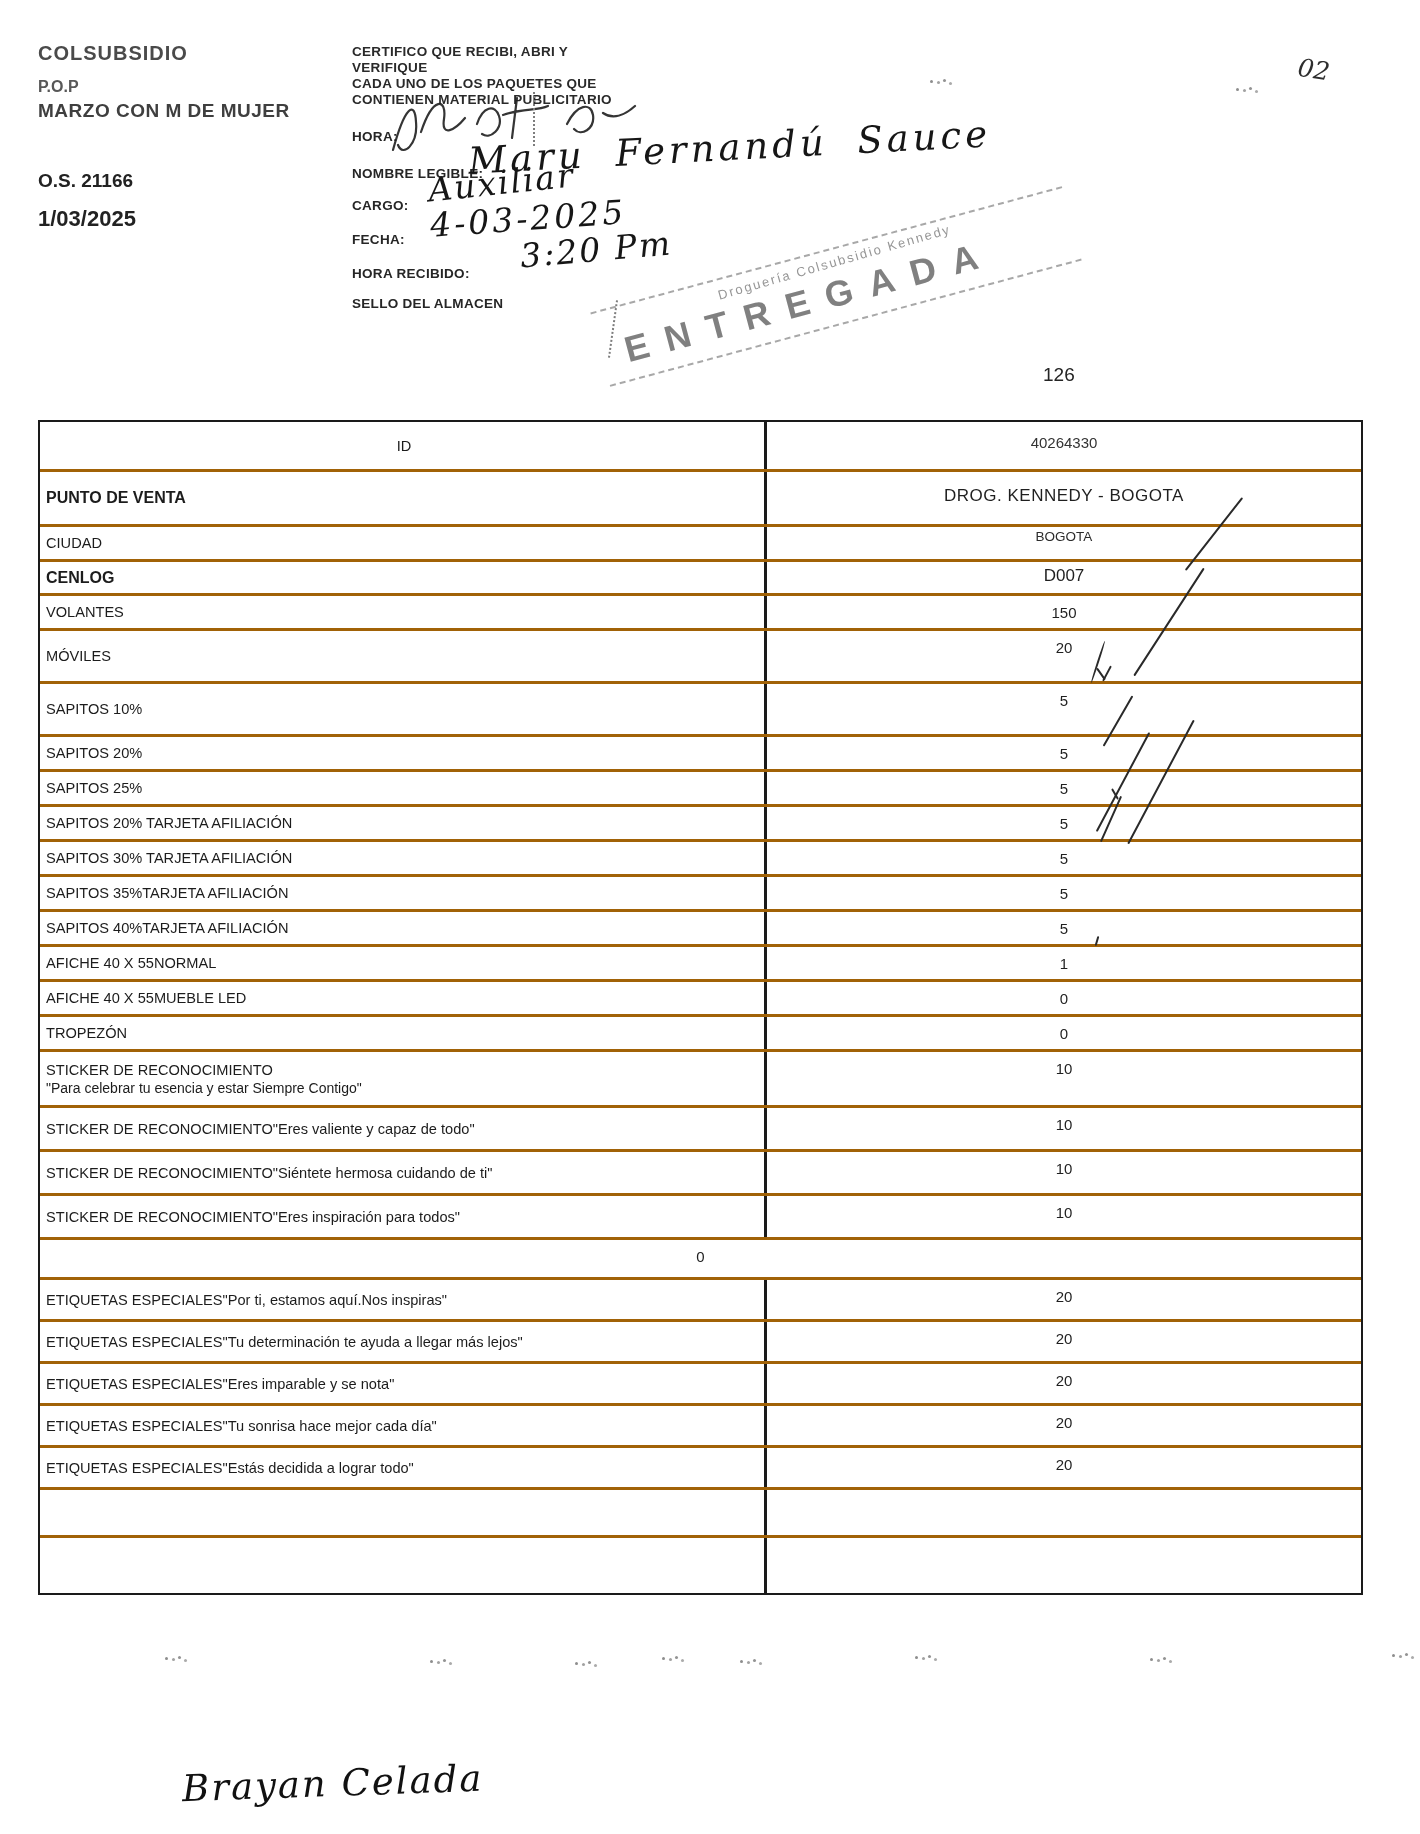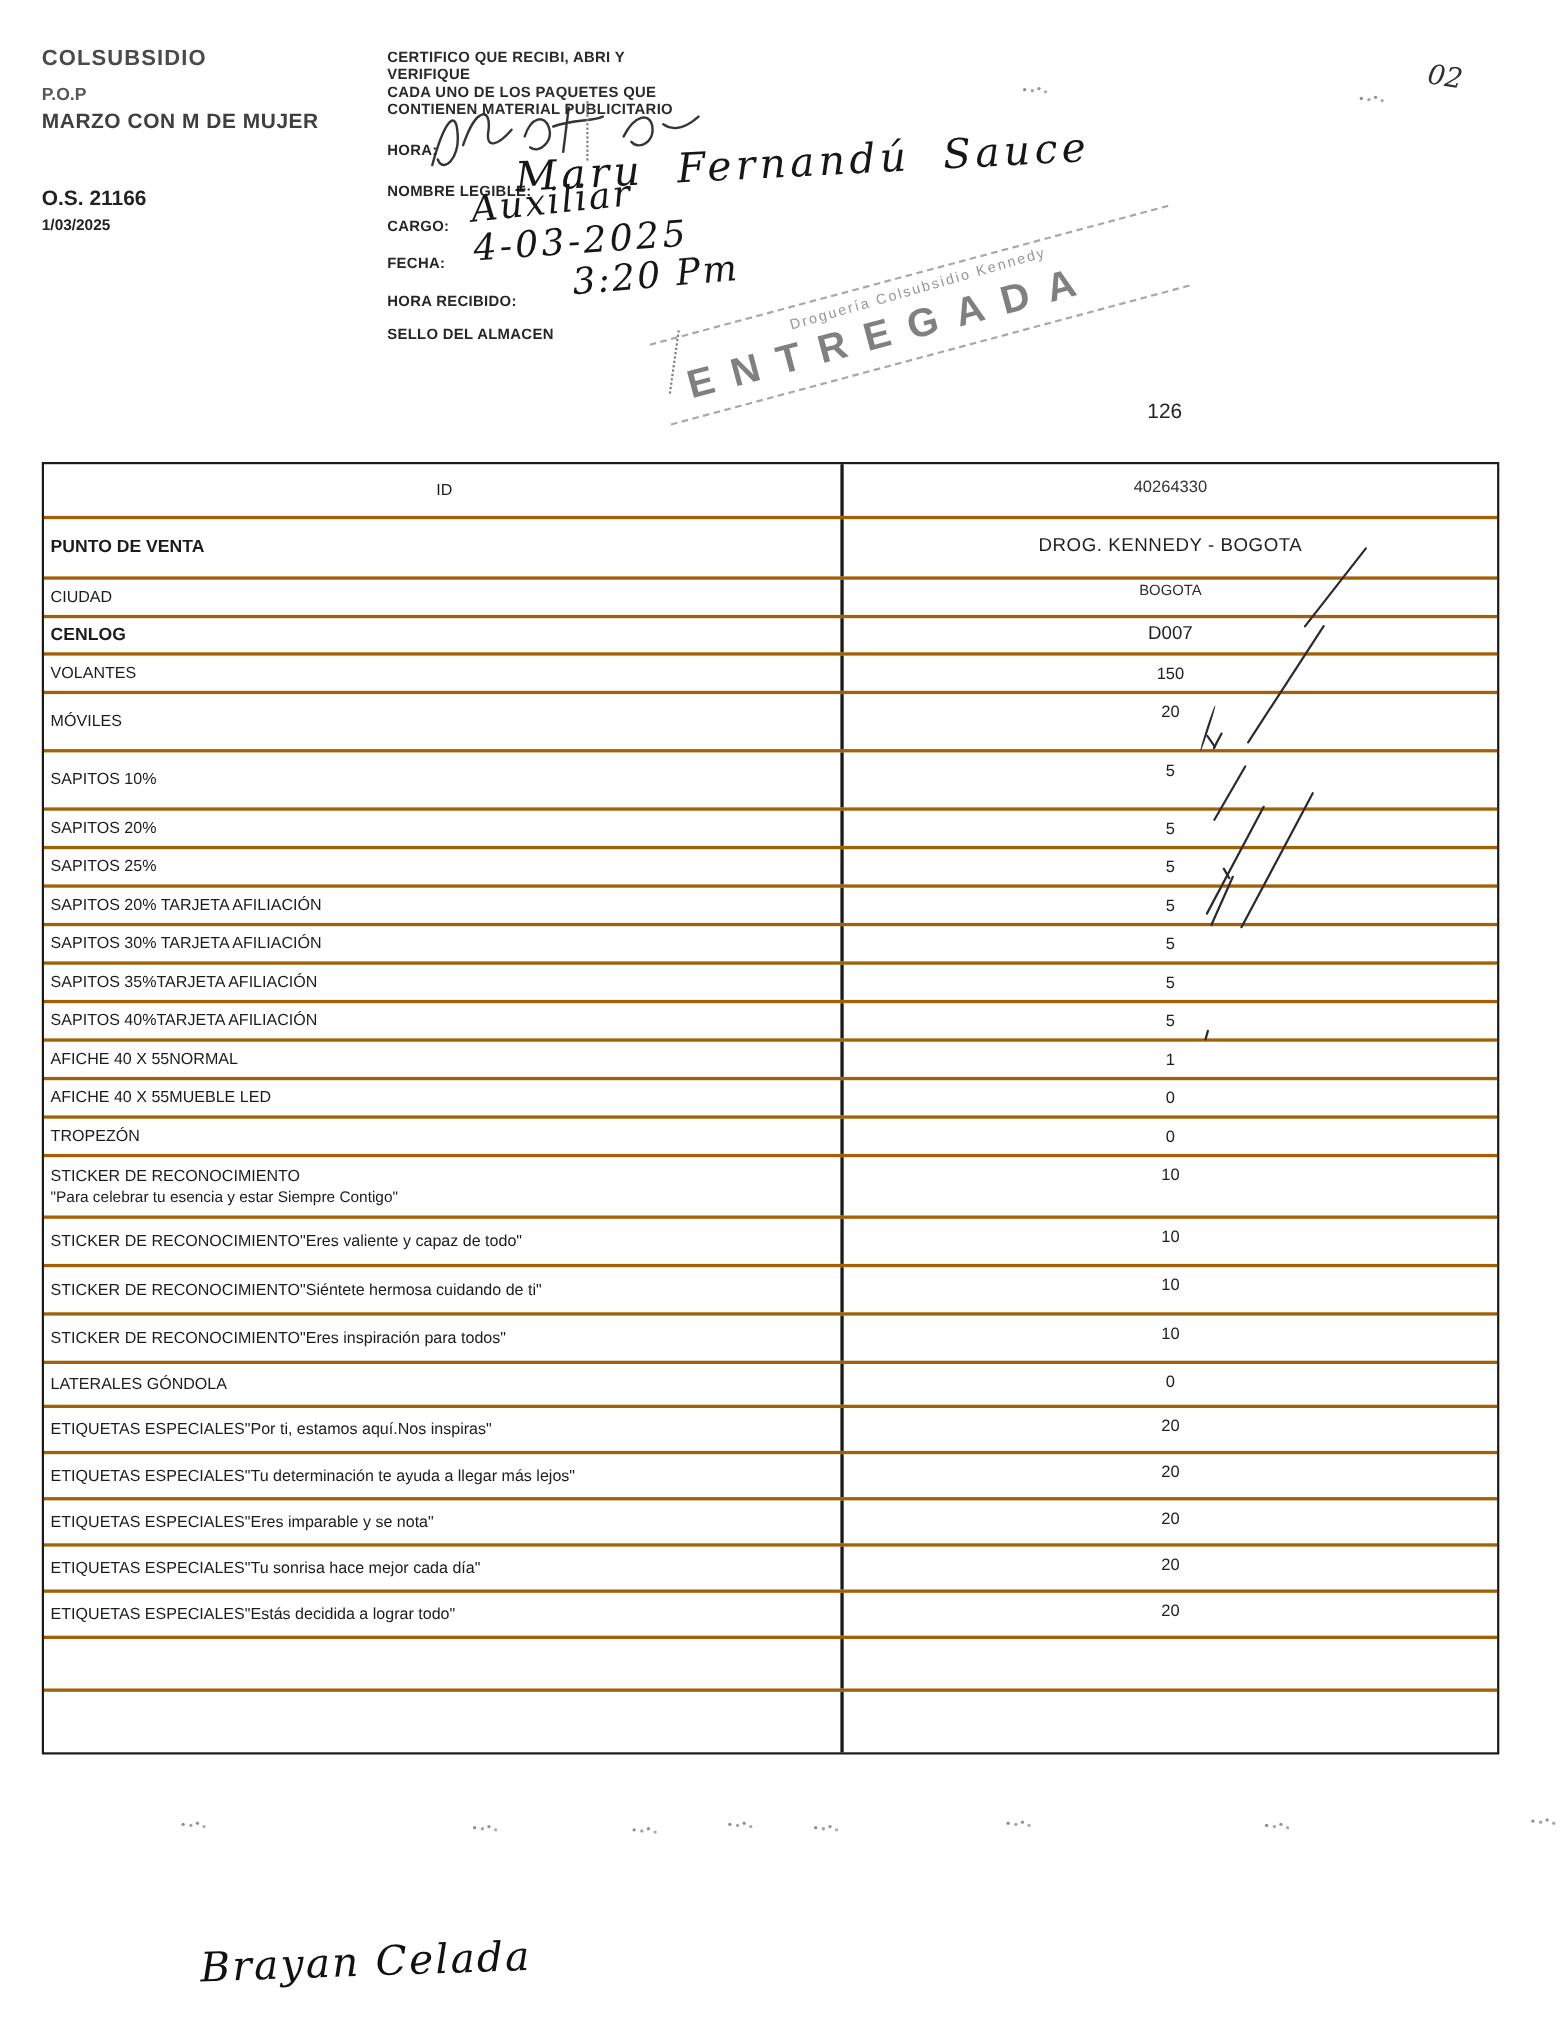--- a/index.html
+++ b/index.html
@@ -6,21 +6,21 @@
   body{
     width:1420px;height:1834px;position:relative;background:#ffffff;
     font-family:"Liberation Sans",sans-serif;color:#1d1d1d;overflow:hidden;
   }
   
   .hdr{position:absolute;left:38px;top:42px;}
   .hdr .brand{font-size:20px;font-weight:bold;color:#4a4a4a;letter-spacing:1px;}
   .hdr .pop{font-size:16px;font-weight:bold;color:#585858;margin-top:13px;}
   .hdr .campaign{font-size:19px;font-weight:bold;color:#3f3f3f;margin-top:4px;letter-spacing:.5px;}
   .hdr .os{font-size:19px;font-weight:bold;color:#222;margin-top:48px;}
-  .hdr .odate{font-size:14px;font-weight:bold;color:#222;margin-top:4px;}
+  .hdr .odate{font-size:22px;font-weight:bold;color:#222;margin-top:14px;}
   
   .cert{position:absolute;left:352px;top:44px;width:420px;}
   .cert .stline{font-size:13.5px;font-weight:bold;color:#2a2a2a;line-height:16px;letter-spacing:.3px;}
   .fld{font-size:13.5px;font-weight:bold;color:#262626;letter-spacing:.3px;}
   .f-firma{margin-top:21px;} .f-nombre{margin-top:22px;} .f-cargo{margin-top:17px;}
   .f-fecha{margin-top:19px;} .f-hora{margin-top:19px;} .f-sello{margin-top:15px;}
   
   .hw{position:absolute;font-family:"DejaVu Serif",serif;font-style:italic;color:#161616;white-space:nowrap;}
   .hw-nombre{left:468px;top:126px;font-size:37px;letter-spacing:4px;word-spacing:14px;transform:rotate(-3deg);}
   .hw-cargo{left:428px;top:163px;font-size:33px;transform:rotate(-6deg);letter-spacing:2px;}
@@ -218,23 +218,20 @@
       </div>
       <div class="c2">10</div>
     </div>
     <div class="trow" style="height: 44px;">
       <div class="c1">
         <div>STICKER DE RECONOCIMIENTO"Eres inspiración para todos"</div>
       </div>
       <div class="c2">10</div>
     </div>
     <div class="trow" style="height: 40px;">
-      <div class="c1">
-        <div>LATERALES GÓNDOLA</div>
-      </div>
       <div class="c2">0</div>
     </div>
     <div class="trow" style="height: 42px;">
       <div class="c1">
         <div>ETIQUETAS ESPECIALES"Por ti, estamos aquí.Nos inspiras"</div>
       </div>
       <div class="c2">20</div>
     </div>
     <div class="trow" style="height: 42px;">
       <div class="c1">

